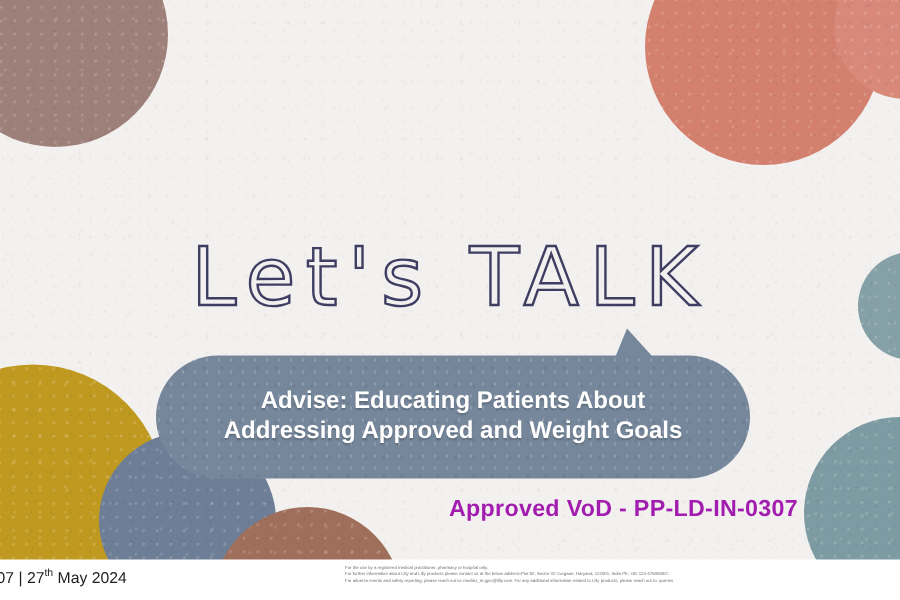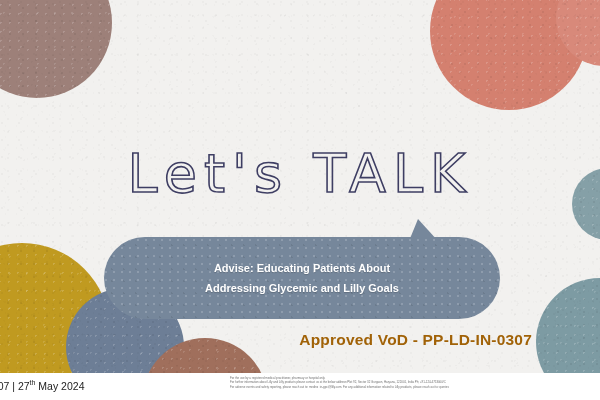--- a/index.html
+++ b/index.html
@@ -50,21 +50,21 @@
       radial-gradient(circle at 45% 80%, rgba(255,255,255,.15) 0 1px, transparent 1px);
     background-size: 9px 9px, 13px 13px, 17px 17px;
     opacity: .85;
   }
 
   
   #title {
     position: absolute;
     left: 0;
     right: 0;
-    top: 147px;
+    top: 158px;
     z-index: 4;
     text-align: center;
     font-size: 54px;
     font-weight: 400;
     letter-spacing: 7px;
     line-height: 1;
     color: transparent;
     -webkit-text-stroke: 1.6px #3e3e63;
     text-shadow: none;
     font-family: "DejaVu Sans", sans-serif;
@@ -110,36 +110,36 @@
       radial-gradient(circle at 25% 35%, rgba(255,255,255,.18) 0 1px, transparent 1px),
       radial-gradient(circle at 65% 70%, rgba(0,0,0,.08) 0 1px, transparent 1px);
     background-size: 8px 8px, 12px 12px;
     pointer-events: none;
   }
   #bubble-text {
     position: relative;
     z-index: 2;
     color: #ffffff;
     font-weight: bold;
-    font-size: 11px;
+    font-size: 16px;
     line-height: 20px;
     text-align: center;
     padding: 0 14px;
     text-shadow: 0 1px 1px rgba(0,0,0,.18);
   }
 
   
   #approved {
     position: absolute;
     right: 68px;
     top: 331px;
     z-index: 6;
     font-size: 15.5px;
     font-weight: bold;
-    color: #a16207;
+    color: #a21caf;
     letter-spacing: .2px;
     white-space: nowrap;
   }
 
   
   #footer {
     position: absolute;
     left: 0;
     right: 0;
     top: 373px;
@@ -185,21 +185,21 @@
 
   <div id="grain"></div>
 
   <div id="title">Let's TALK</div>
 
   <div id="bubble-wrap">
     <div id="bubble-tail"></div>
     <div id="bubble">
       <div id="bubble-text">
         <span>Advise: Educating Patients About</span><br>
-        <span>Addressing Glycemic and Lilly Goals</span>
+        <span>Addressing Approved and Weight Goals</span>
       </div>
     </div>
   </div>
 
   <div id="approved">Approved VoD - PP-LD-IN-0307</div>
 
   <div id="footer">
     <div id="footer-left"><span>0307 | 27</span><sup>th</sup><span> May 2024</span></div>
     <div id="footer-right">
       <div>For the use by a registered medical practitioner, pharmacy or hospital only.</div>

